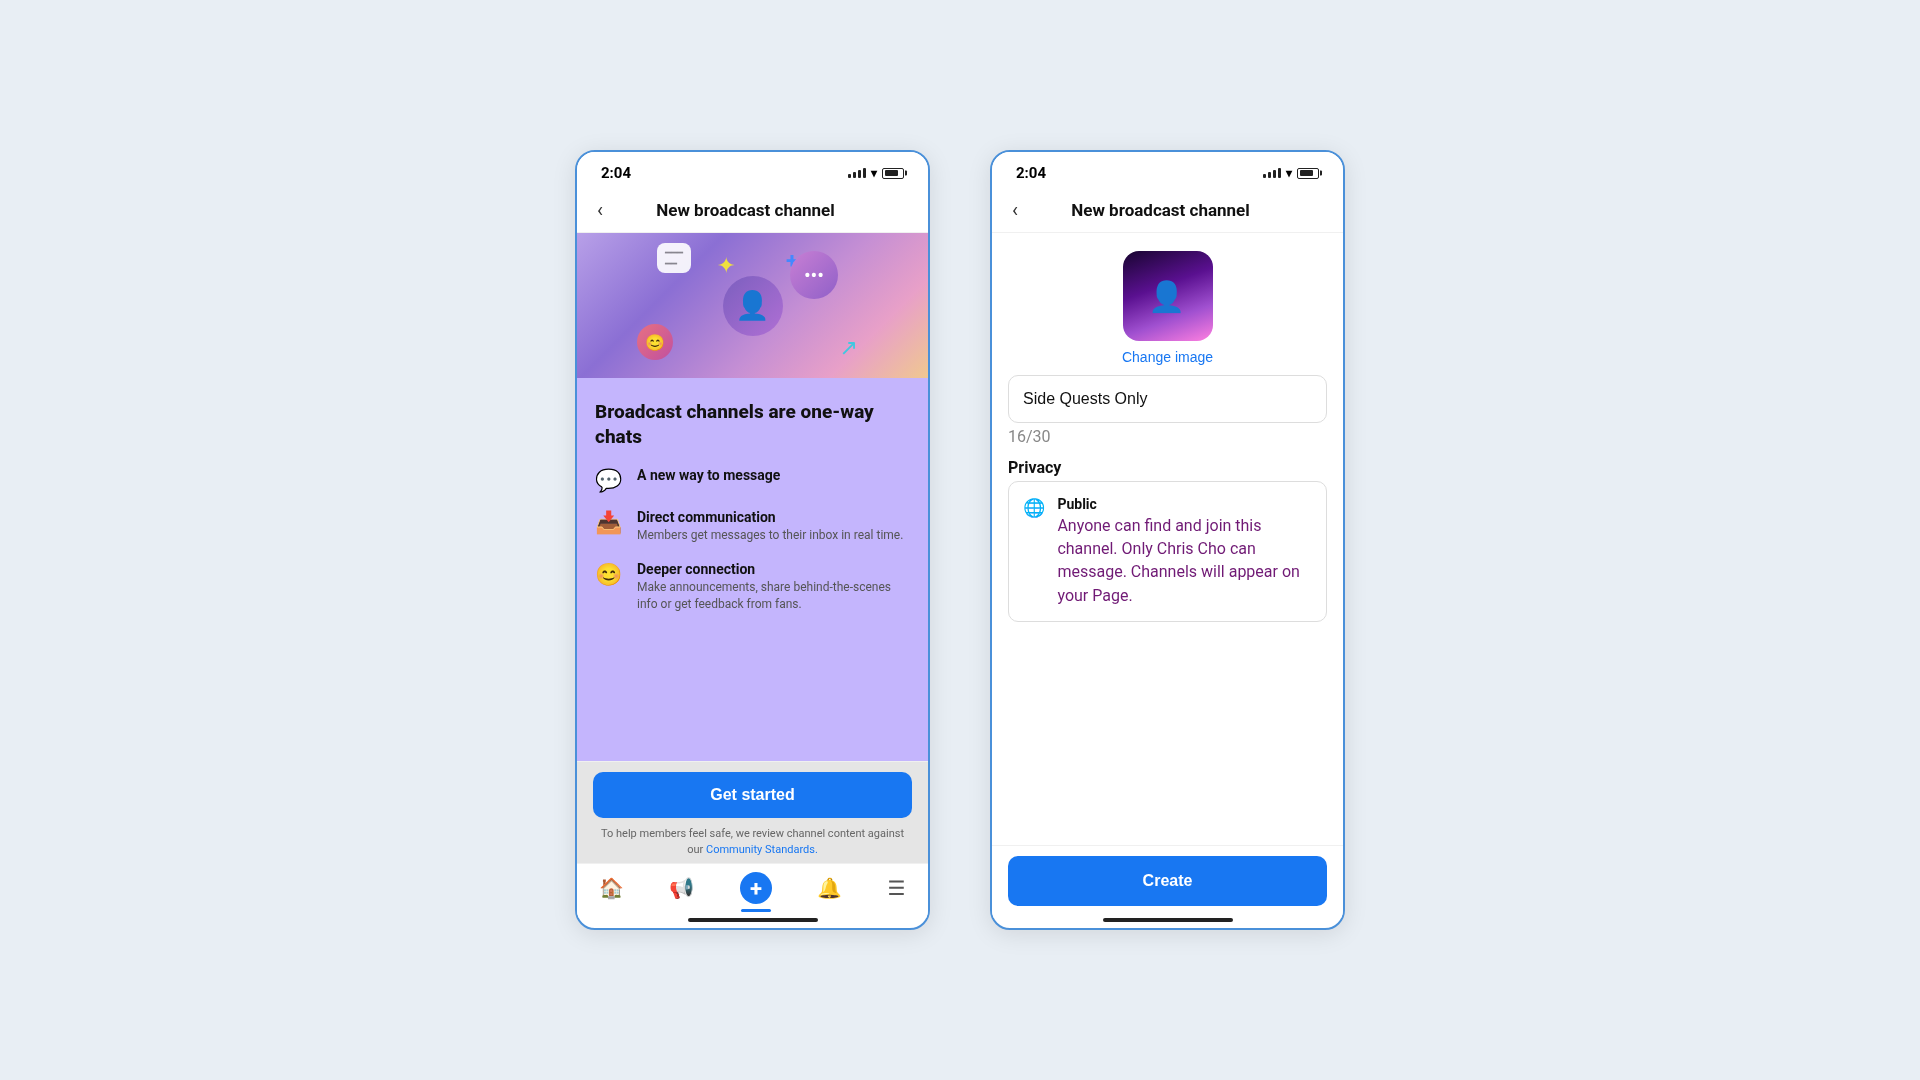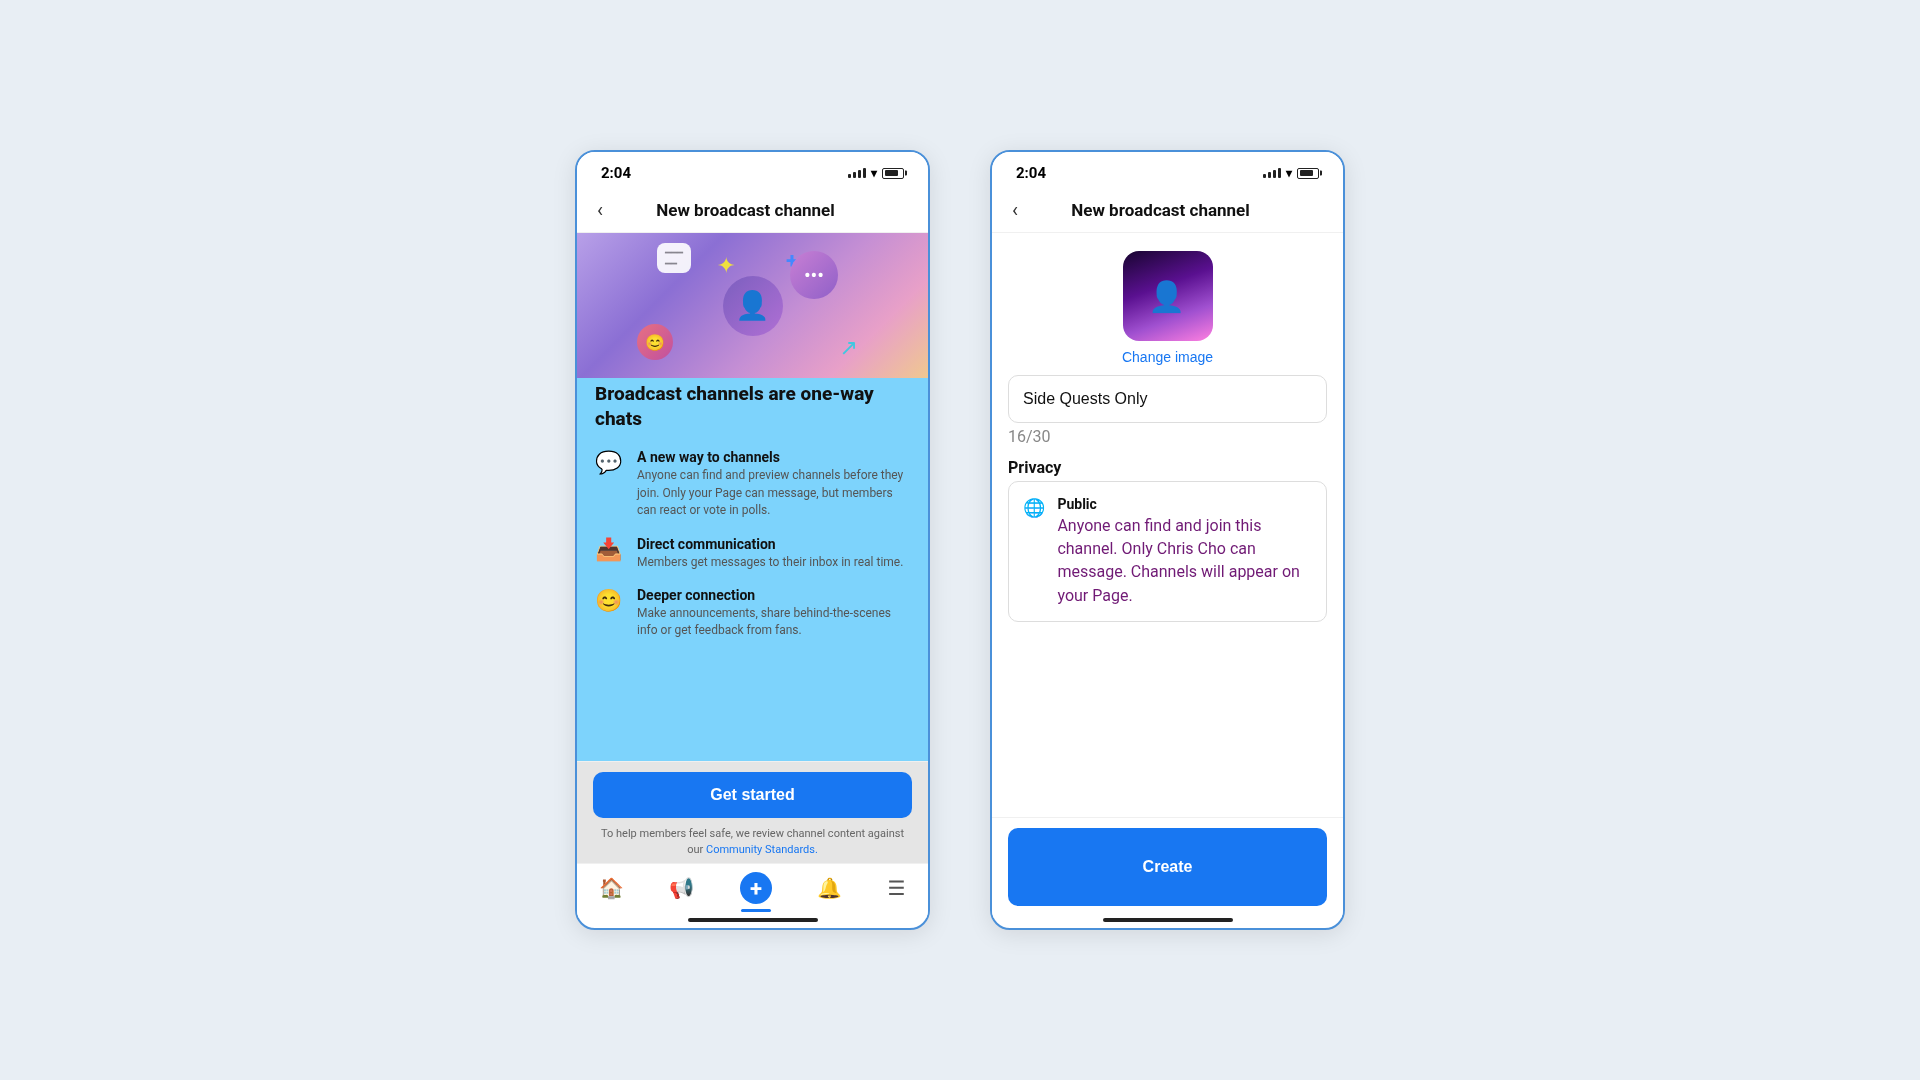--- a/index.html
+++ b/index.html
@@ -120,22 +120,22 @@
       color: #4488ff; font-size: 22px; font-weight: 700;
     }
     .hero-arrow {
       position: absolute; bottom: 18px; right: 70px;
       color: #40c8e0; font-size: 22px;
     }
     
     .content-area {
       flex: 1;
       overflow-y: auto;
-      padding: 4px 18px;
-      background: #7dd3fc;
+      padding: 22px 18px;
+      background: #c4b5fd;
     }
     .headline {
       font-size: 19px;
       font-weight: 800;
       color: #111;
       line-height: 1.3;
       margin-bottom: 18px;
     }
     .feature-item {
       display: flex;
@@ -298,21 +298,21 @@
       color: #701a75;
       line-height: 1.45;
     }
     .create-btn {
       width: calc(100% - 32px);
       margin: 0 16px 8px 16px;
       background: #1877f2;
       color: #fff;
       border: none;
       border-radius: 10px;
-      padding: 30px;
+      padding: 16px;
       font-size: 16px;
       font-weight: 700;
       cursor: pointer;
     }
     .phone2-content {
       flex: 1;
       overflow-y: auto;
       background: #fff;
     }
     .spacer-flex { flex: 1; }
@@ -361,22 +361,21 @@
       </div>
       <span class="hero-arrow">↗</span>
     </div>
 
     <div class="content-area">
       <div class="headline">Broadcast channels are one-way chats</div>
 
       <div class="feature-item">
         <div class="feature-icon">💬</div>
         <div class="feature-text">
-          <div class="feature-title">A new way to channels</div>
-          <div class="feature-desc">Anyone can find and preview channels before they join. Only your Page can message, but members can react or vote in polls.</div>
+          <div class="feature-title">A new way to message</div>
         </div>
       </div>
 
       <div class="feature-item">
         <div class="feature-icon">📥</div>
         <div class="feature-text">
           <div class="feature-title">Direct communication</div>
           <div class="feature-desc">Members get messages to their inbox in real time.</div>
         </div>
       </div>

